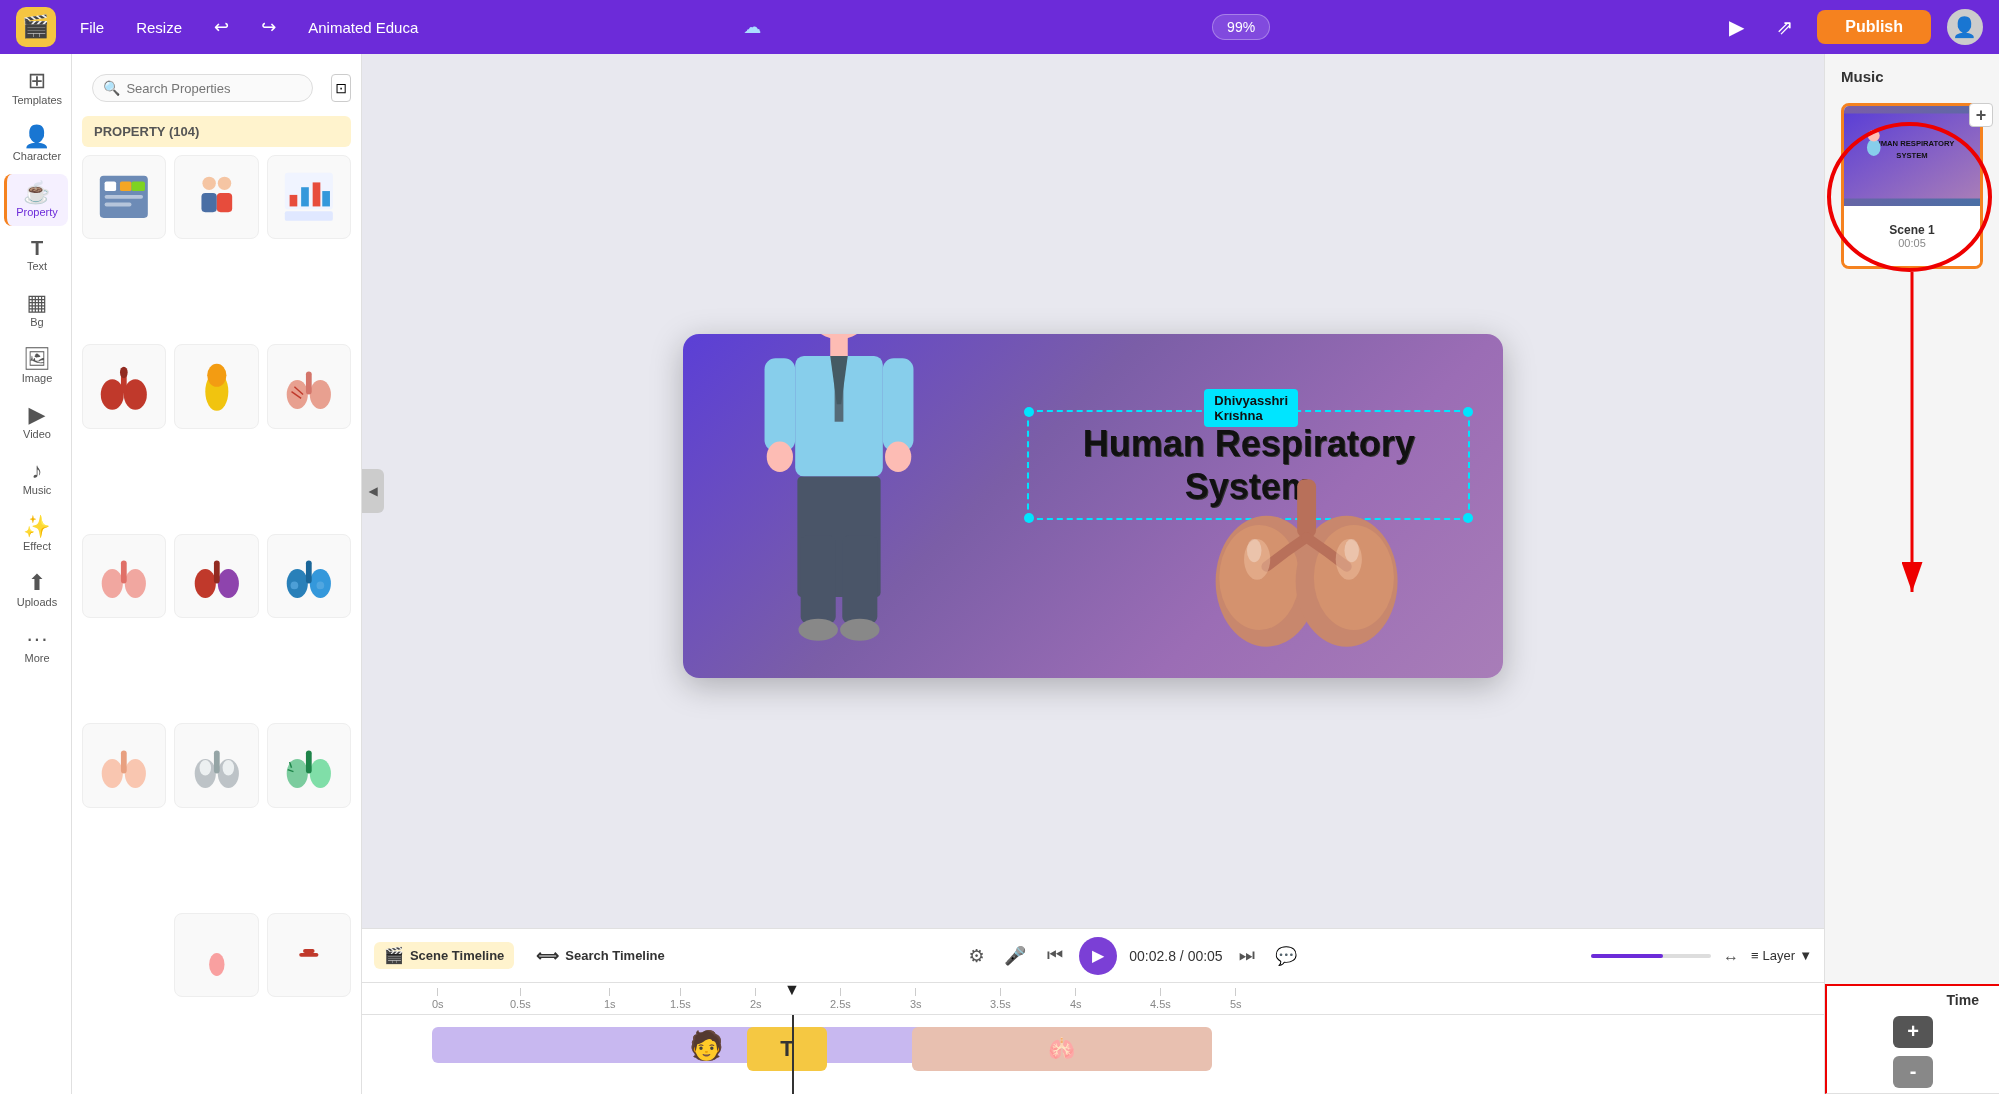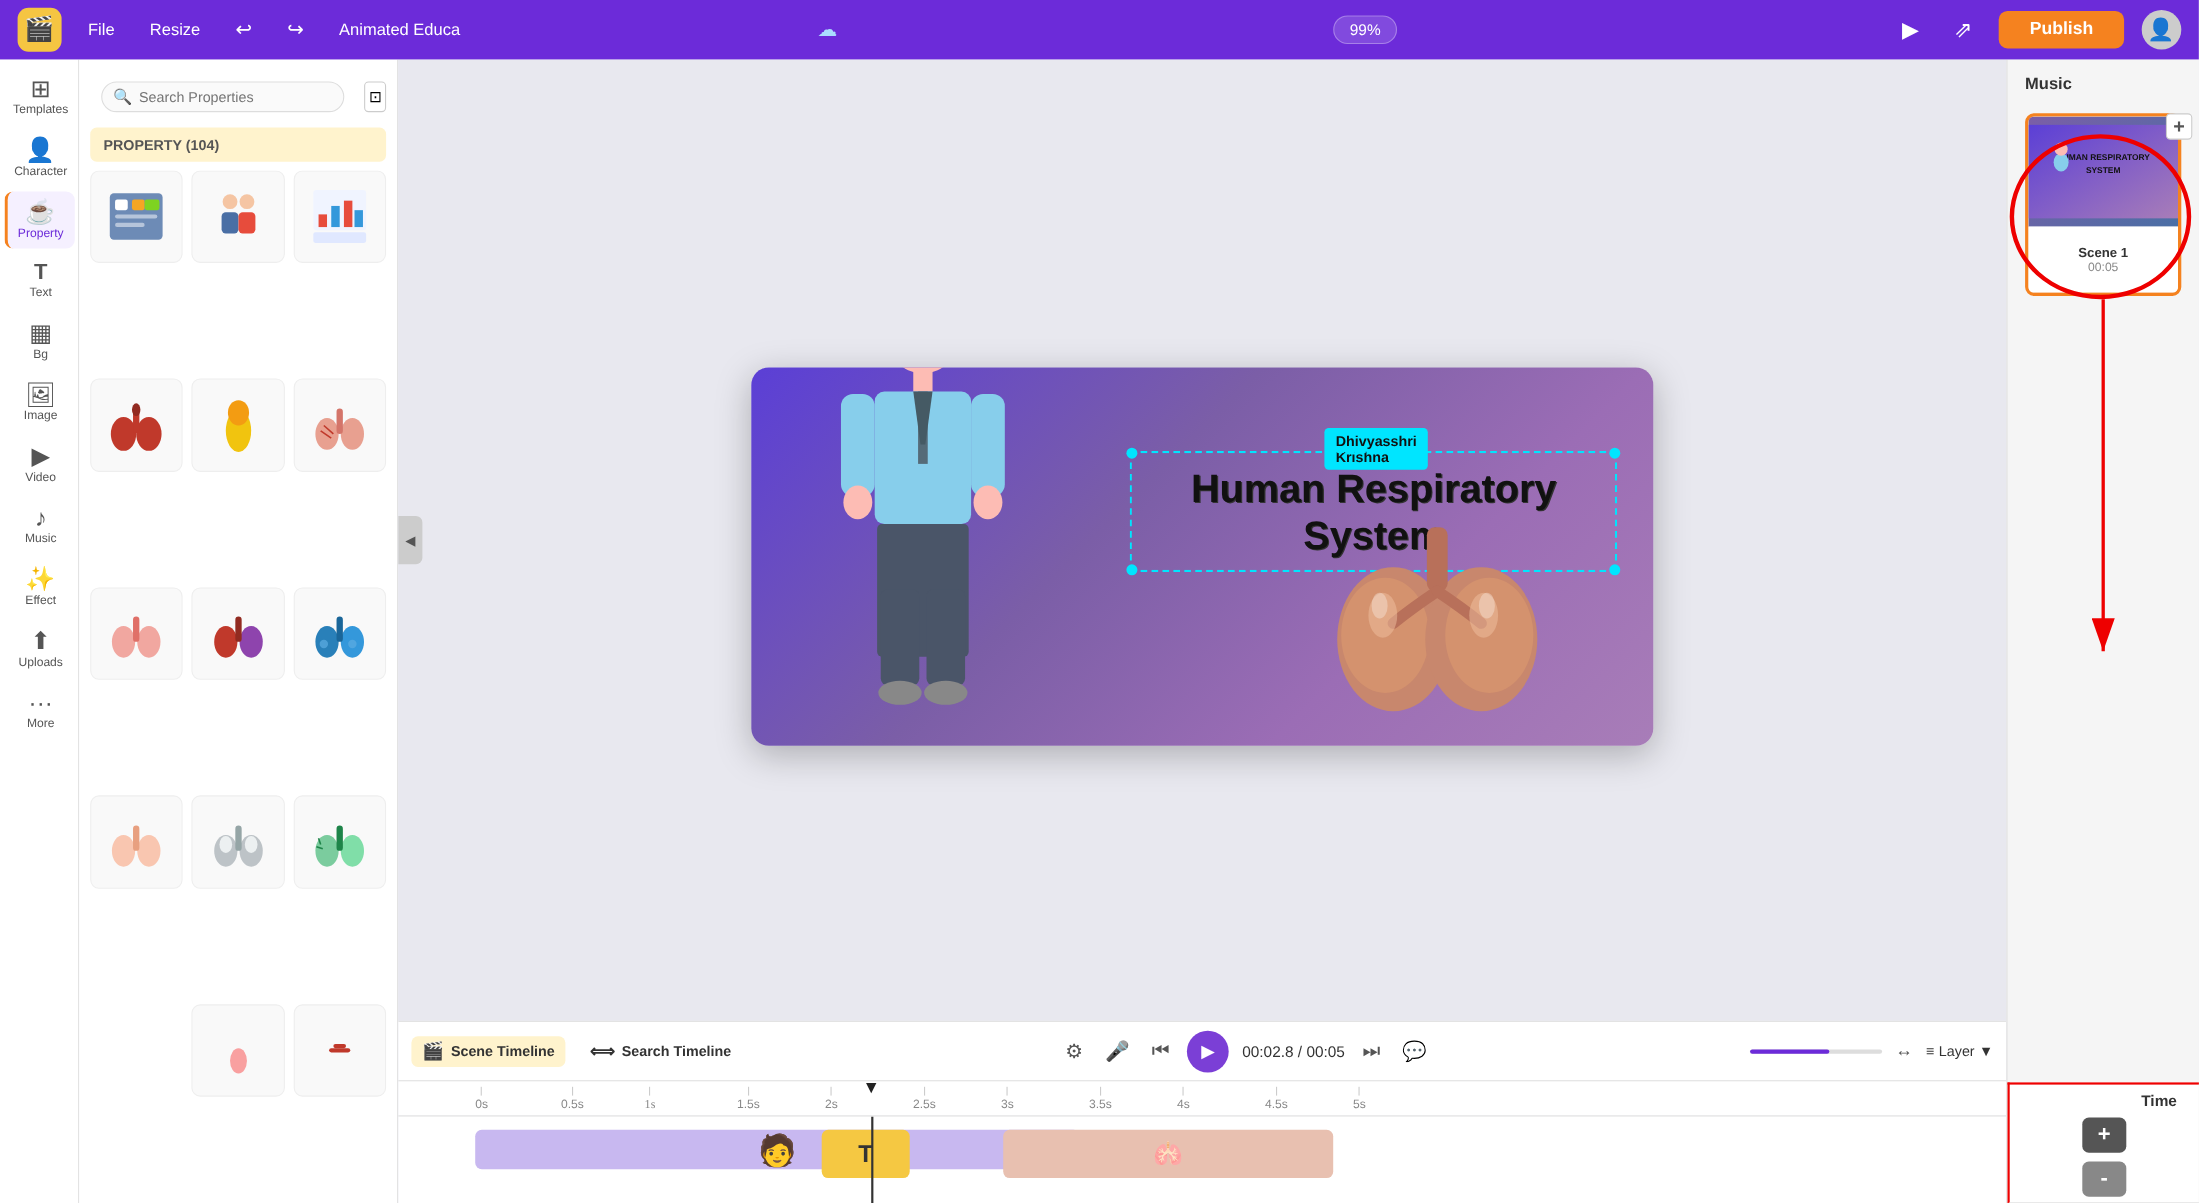--- a/index.html
+++ b/index.html
@@ -770,21 +770,21 @@
       </div>
     </div>
 
     <div id="timeline-ruler" style="position:relative;overflow:hidden;">
       <div class="ruler-tick" style="left: 70px;">
           <span>0s</span>
         </div>
       <div class="ruler-tick" style="left: 148px;">
           <span>0.5s</span>
         </div>
-      <div class="ruler-tick" style="left: 224px; font-family: Liberation Serif, serif;">
+      <div class="ruler-tick" style="left: 242px;">
           <span>1s</span>
         </div>
       <div class="ruler-tick" style="left: 308px;">
           <span>1.5s</span>
         </div>
       <div class="ruler-tick" style="left: 388px;">
           <span>2s</span>
         </div>
       <div class="ruler-tick" style="left: 468px;">
           <span>2.5s</span>

